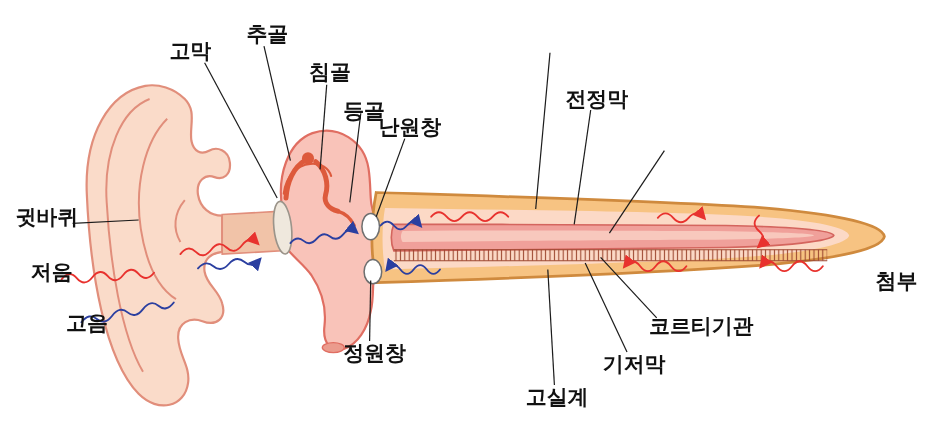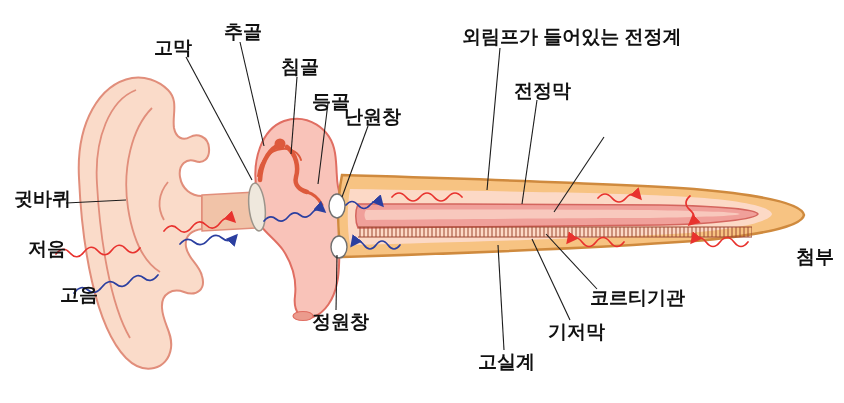--- a/index.html
+++ b/index.html
@@ -121,21 +121,20 @@
     <line class="leader" x1="500" y1="48" x2="487" y2="190"></line>
     <line class="leader" x1="537" y1="100" x2="522" y2="204"></line>
     <line class="leader" x1="604" y1="137" x2="554" y2="212"></line>
     <line class="leader" x1="597" y1="289" x2="546" y2="234"></line>
     <line class="leader" x1="570" y1="320" x2="532" y2="239"></line>
     <line class="leader" x1="504" y1="350" x2="498" y2="245"></line>
     <line class="leader" x1="336" y1="310" x2="337" y2="255"></line>
     <line class="leader" x1="66" y1="203" x2="126" y2="200"></line>
   </svg>
 
-  <div class="label" style="left:462px;top:26px">외림프가 들어있는 전정계</div>
   <div class="label" style="left:514px;top:80px">전정막</div>
   <div class="label" style="left:154px;top:37px">고막</div>
   <div class="label" style="left:224px;top:21px">추골</div>
   <div class="label" style="left:281px;top:56px">침골</div>
   <div class="label" style="left:312px;top:91px">등골</div>
   <div class="label" style="left:344px;top:106px">난원창</div>
   <div class="label" style="left:14px;top:188px">귓바퀴</div>
   <div class="label" style="left:28px;top:238px">저음</div>
   <div class="label" style="left:60px;top:284px">고음</div>
   <div class="label" style="left:312px;top:311px">정원창</div>

